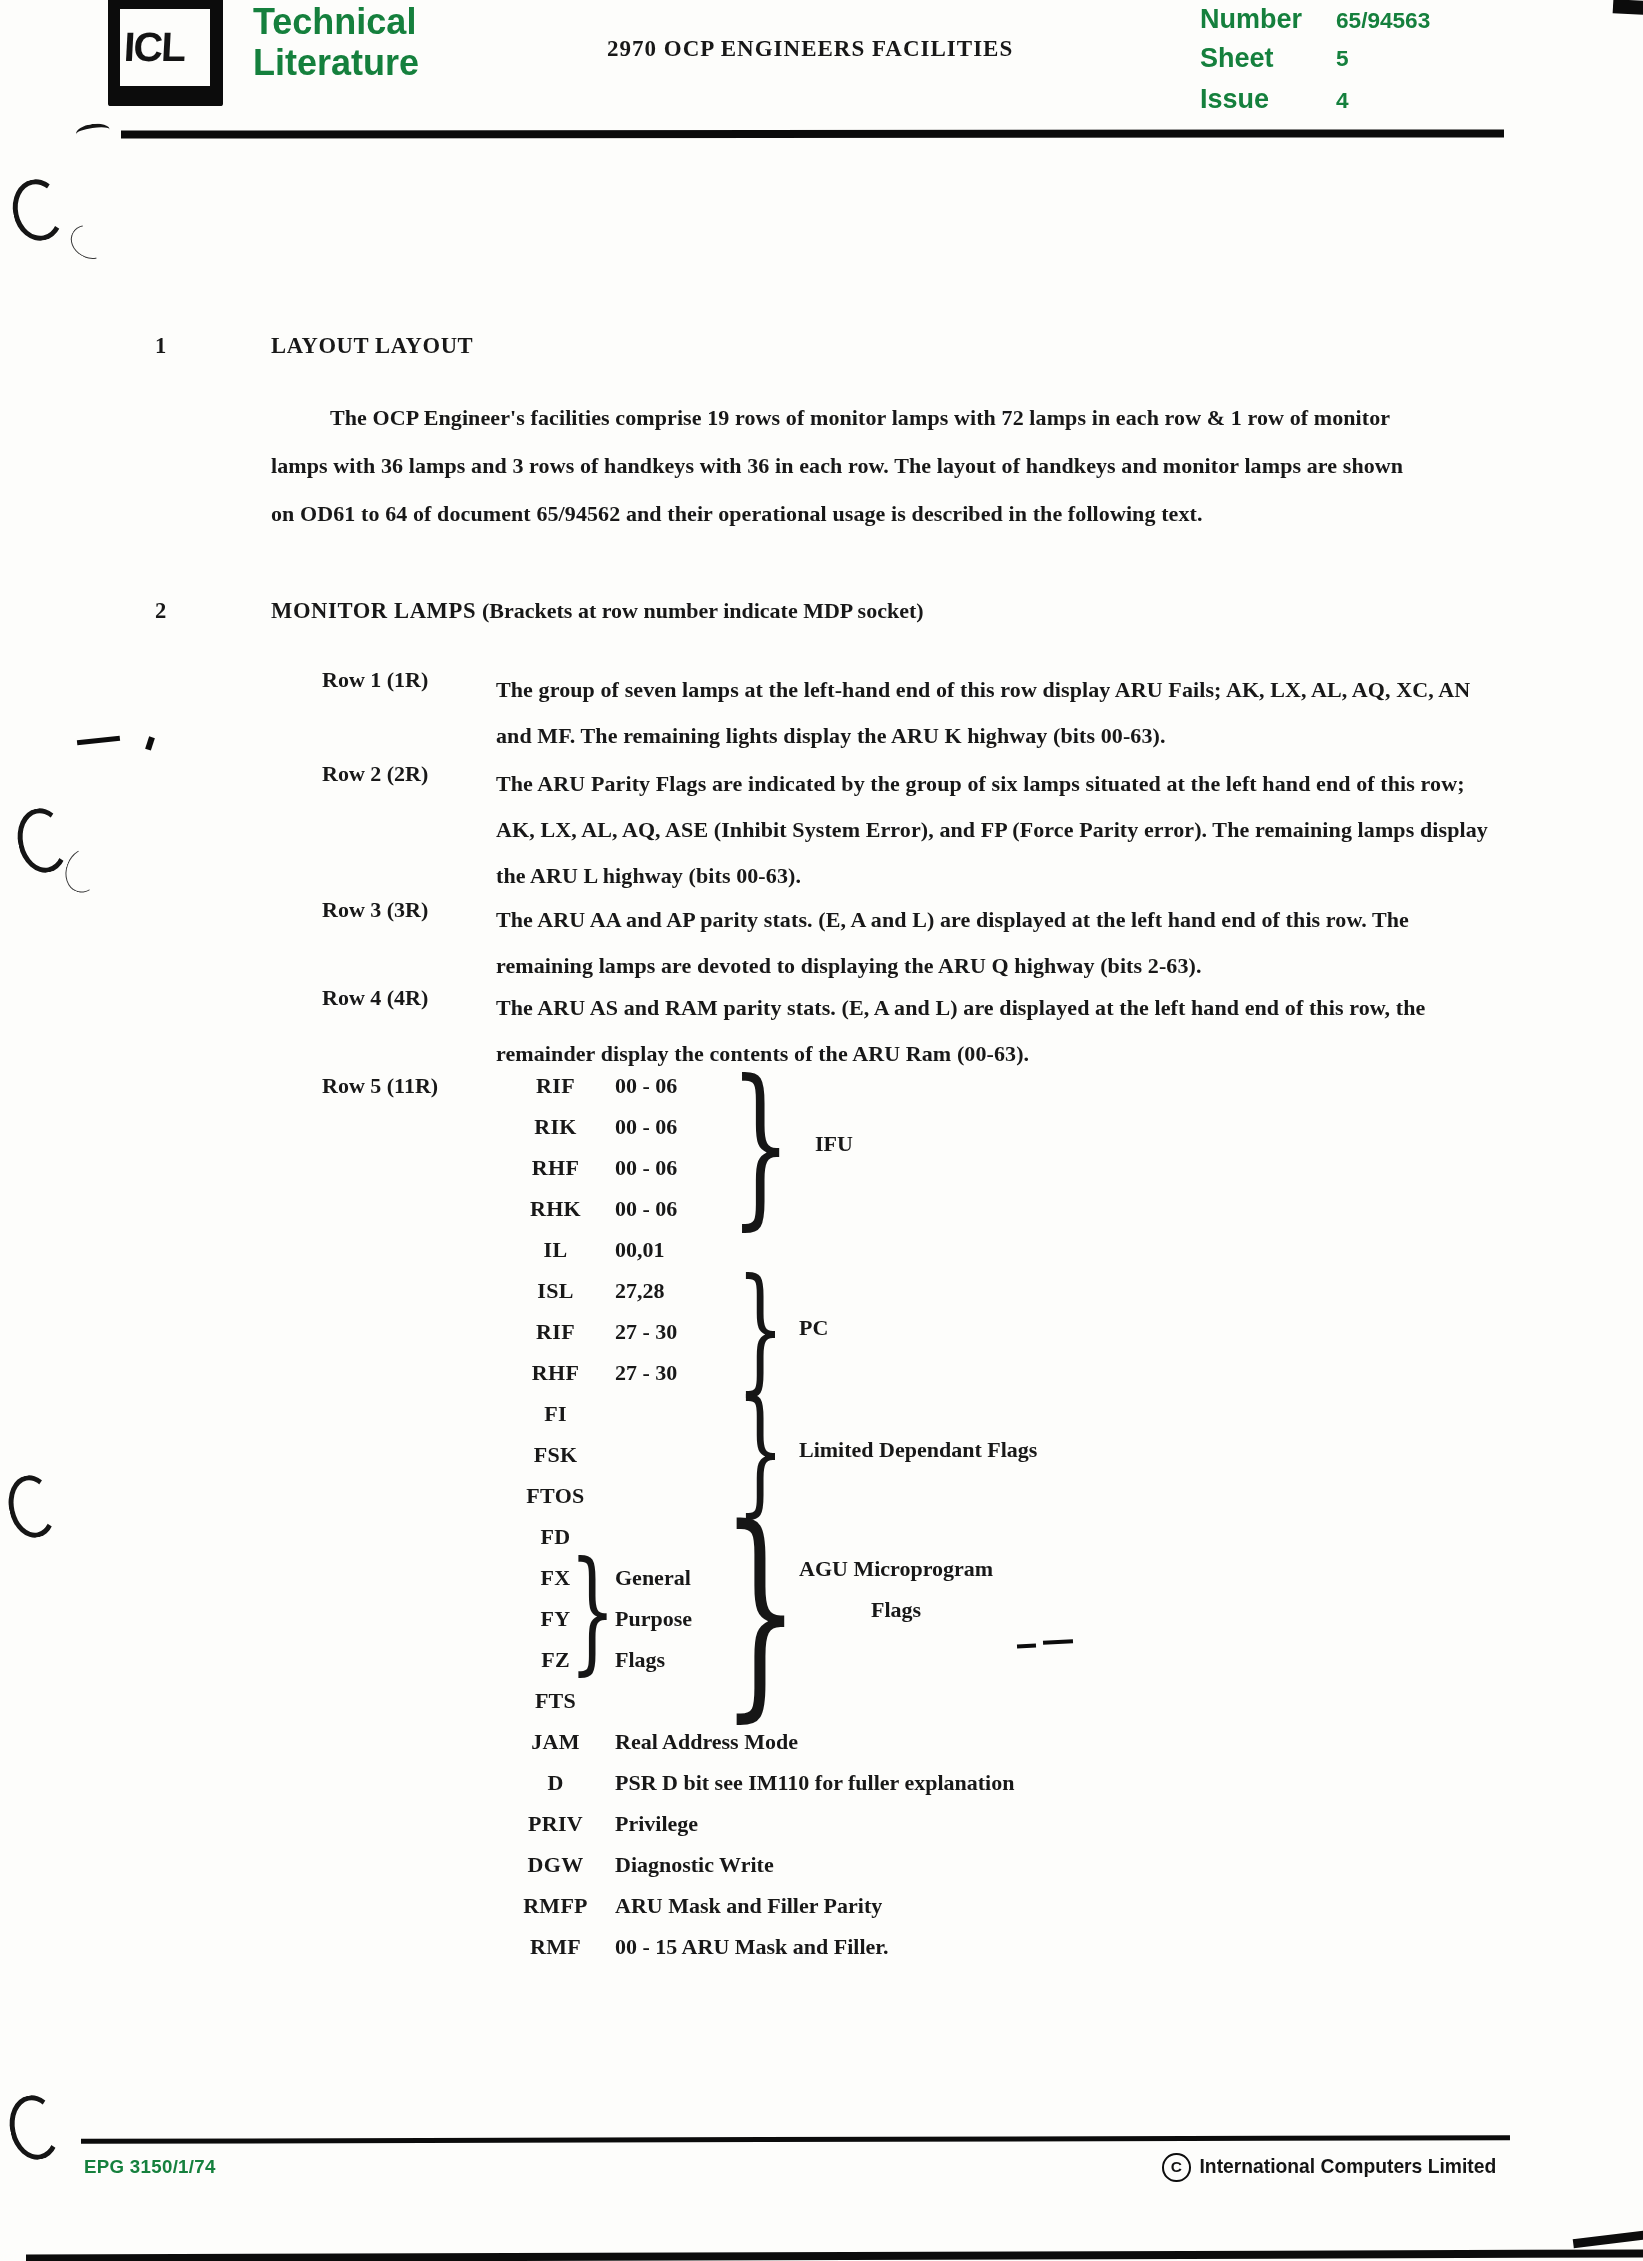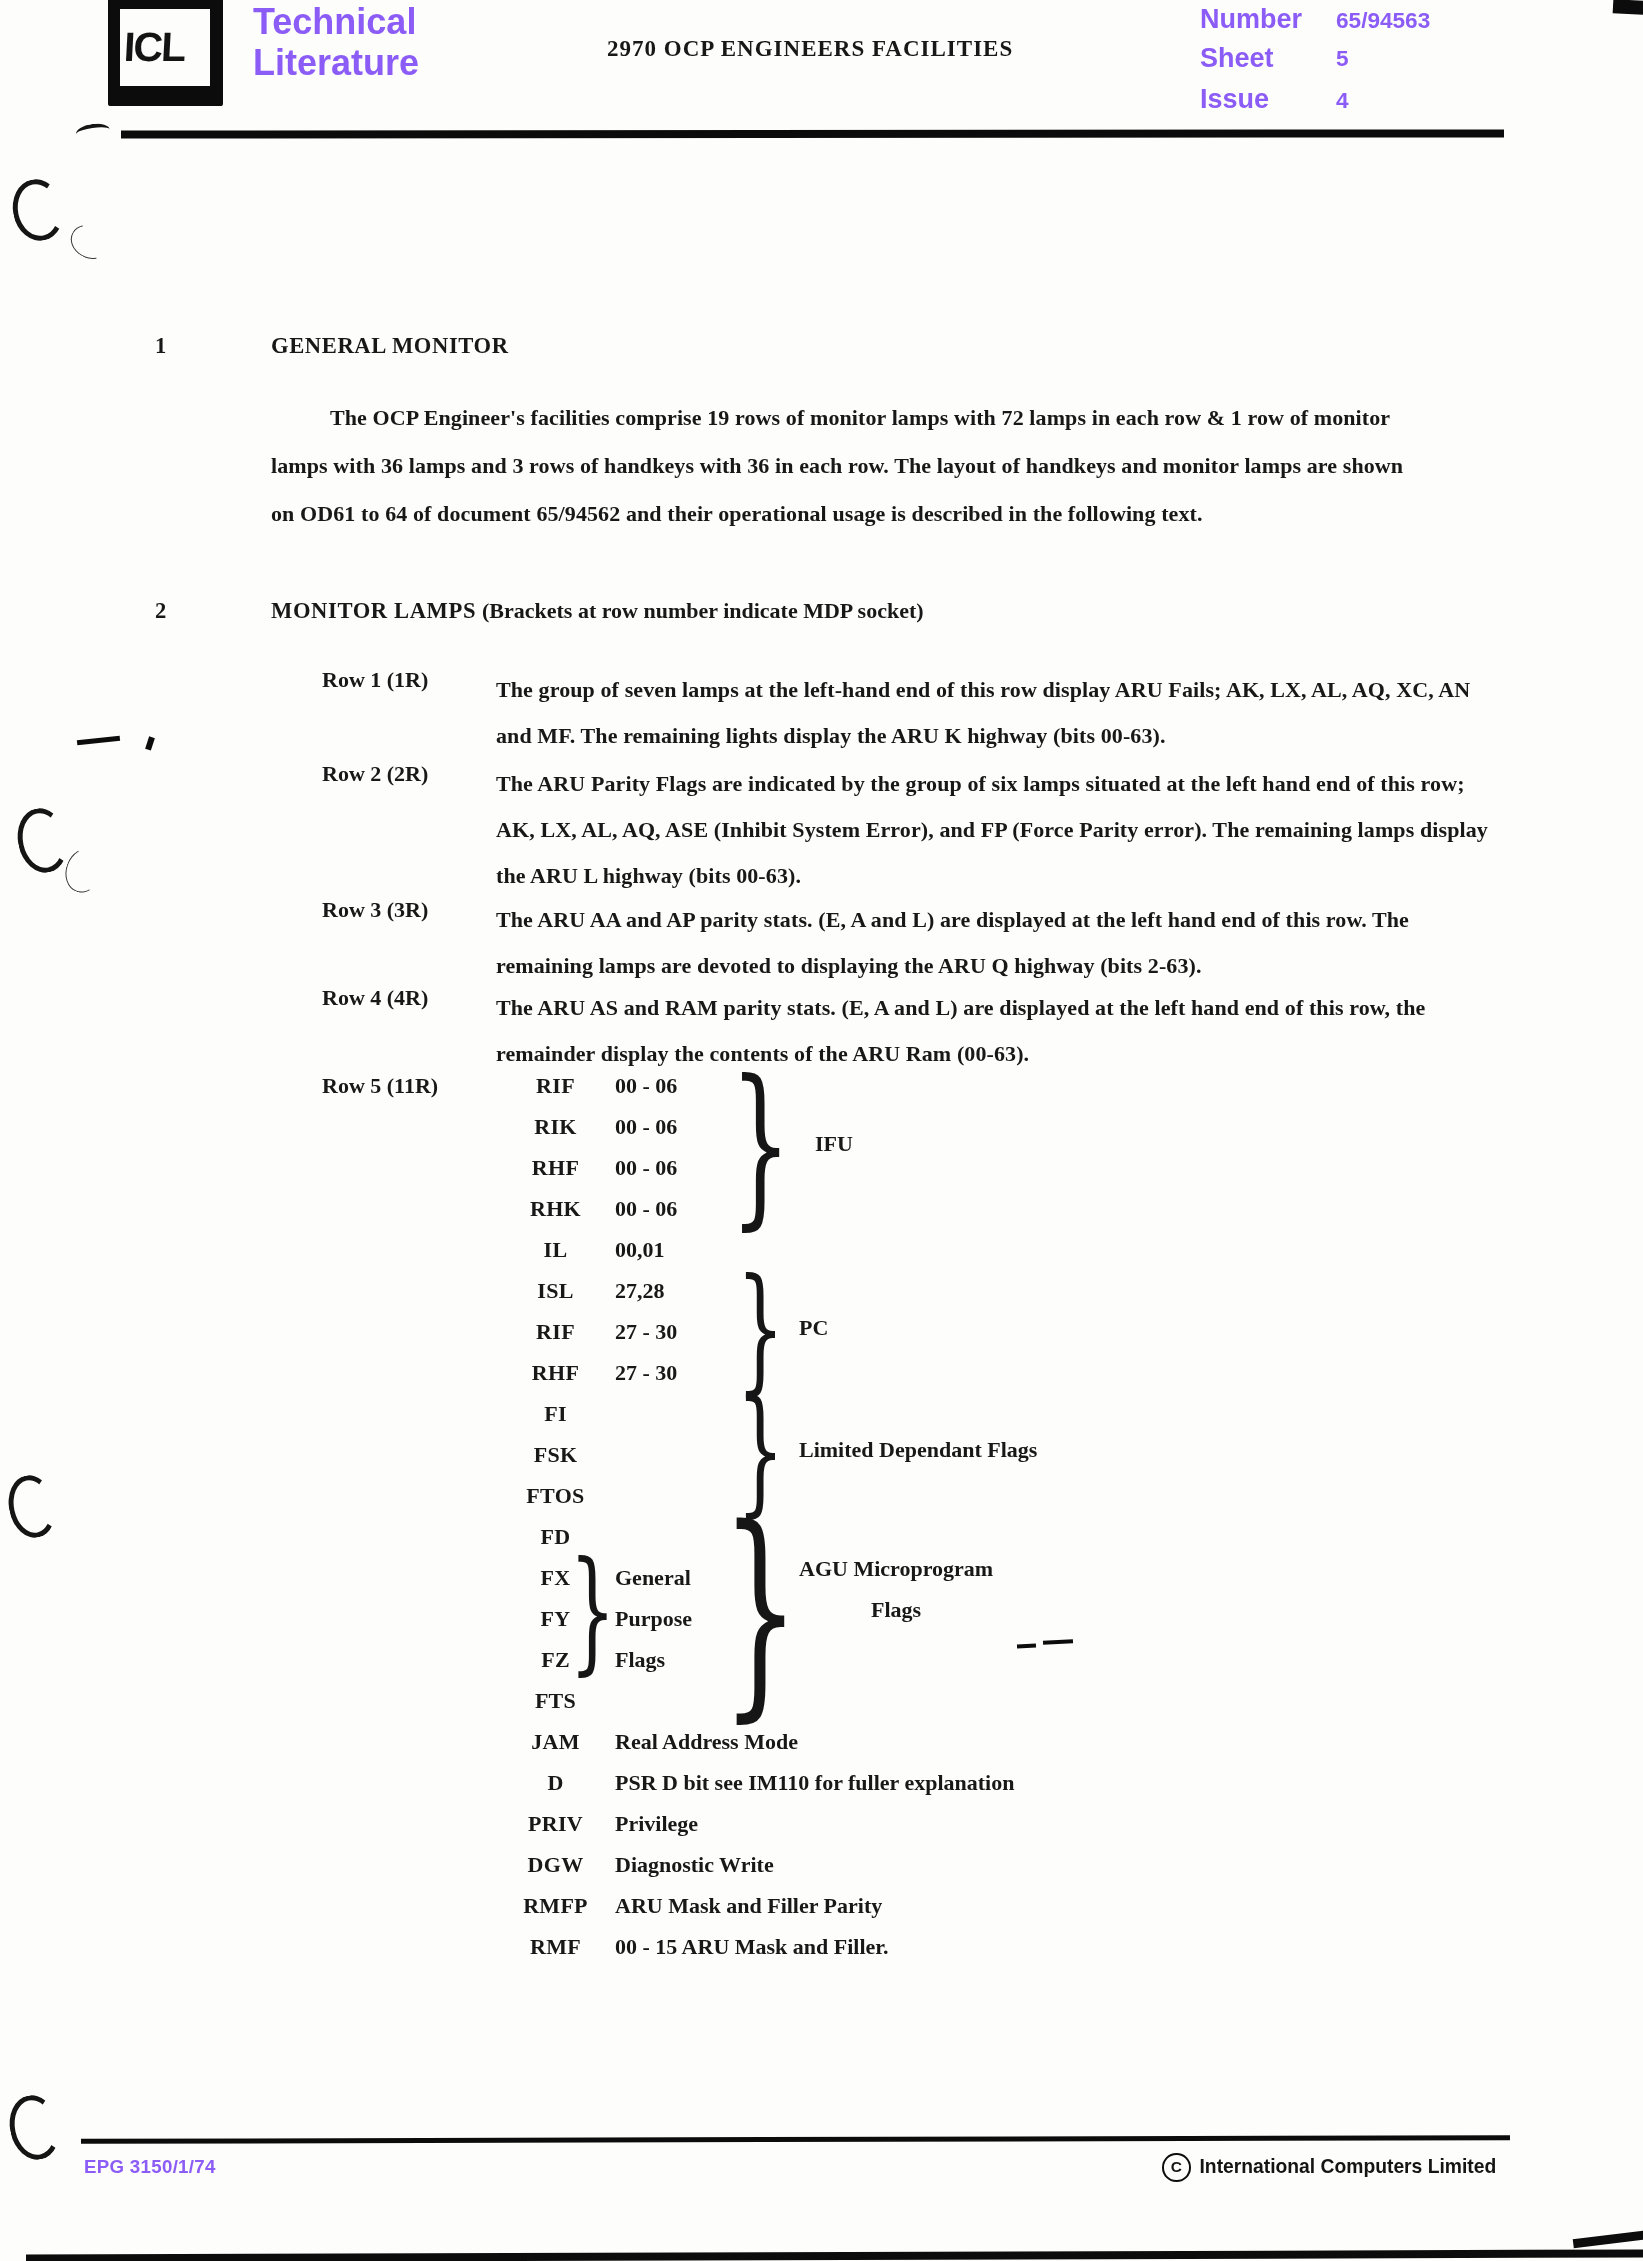--- a/index.html
+++ b/index.html
@@ -1,20 +1,20 @@
 <!DOCTYPE html>
 <html style="font-size:10.3px"><head>
 <meta charset="utf-8">
 <style>
   html,body{margin:0;padding:0;background:#e8e8e8;}
   #page{position:relative;width:1644px;height:2261px;background:#fdfdfb;overflow:hidden;
         font-family:"Liberation Serif",serif;color:#141414;}
   .abs{position:absolute;}
   .serif{font-family:"Liberation Serif",serif;font-weight:700;color:#181818;}
-  .sans{font-family:"Liberation Sans",sans-serif;font-weight:700;color:#8b5cf6;}
+  .sans{font-family:"Liberation Sans",sans-serif;font-weight:700;color:#15803d;}
 
   
   .logo-box{left:108px;top:-3.9px;width:115px;height:110px;background:#0c0c0c;border-radius:2.6px;}
   .logo-inner{position:absolute;left:9px;top:10.3px;right:10.3px;bottom:17px;background:#fdfdfb;
               border:3.2px solid #0c0c0c;display:flex;align-items:center;justify-content:flex-start;
               padding-left:3.9px;}
   .logo-inner span{font-family:"Liberation Sans",sans-serif;font-weight:700;font-size:41px;
               letter-spacing:-1.9px;transform:skewX(-3deg);}
   .brand{left:253px;top:1.3px;line-height:41px;font-size:36px;letter-spacing:0;}
   .doc-title{left:607px;top:36px;font-size:23px;letter-spacing:1px;}
@@ -77,21 +77,21 @@
   <div class="abs meta-label sans" style="top:3.9px">Number</div>
   <div class="abs meta-value sans" style="top:7.7px">65/94563</div>
   <div class="abs meta-label sans" style="top:43px">Sheet</div>
   <div class="abs meta-value sans" style="top:46px">5</div>
   <div class="abs meta-label sans" style="top:84px">Issue</div>
   <div class="abs meta-value sans" style="top:88px">4</div>
 
   <div class="abs hrule"></div>
 
   <div class="abs sec-num serif" style="top:333px">1</div>
-  <div class="abs sec-head serif" style="top:333px">GENERAL MONITOR</div>
+  <div class="abs sec-head serif" style="top:333px">LAYOUT LAYOUT</div>
   <div class="abs para serif">The OCP Engineer's facilities comprise 19 rows of monitor lamps with 72 lamps in each row &amp; 1 row of monitor lamps with 36 lamps and 3 rows of handkeys with 36 in each row.  The layout of handkeys and monitor lamps are shown on OD61 to 64 of document 65/94562 and their operational usage is described in the following text.</div>
 
   <div class="abs sec-num serif" style="top:598px">2</div>
   <div class="abs sec-head serif" style="top:598px">MONITOR LAMPS</div>
   <div class="abs sec-note serif" style="top:598px">(Brackets at row number indicate MDP socket)</div>
 
   <div class="abs row-label serif" style="top:667px">Row 1 (1R)</div>
   <div class="abs row-text serif" style="top:667px">The group of seven lamps at the left-hand end of this row display ARU Fails; AK, LX, AL, AQ, XC, AN and MF.  The remaining lights display the ARU K highway (bits 00-63).</div>
 
   <div class="abs row-label serif" style="top:761px">Row 2 (2R)</div>

